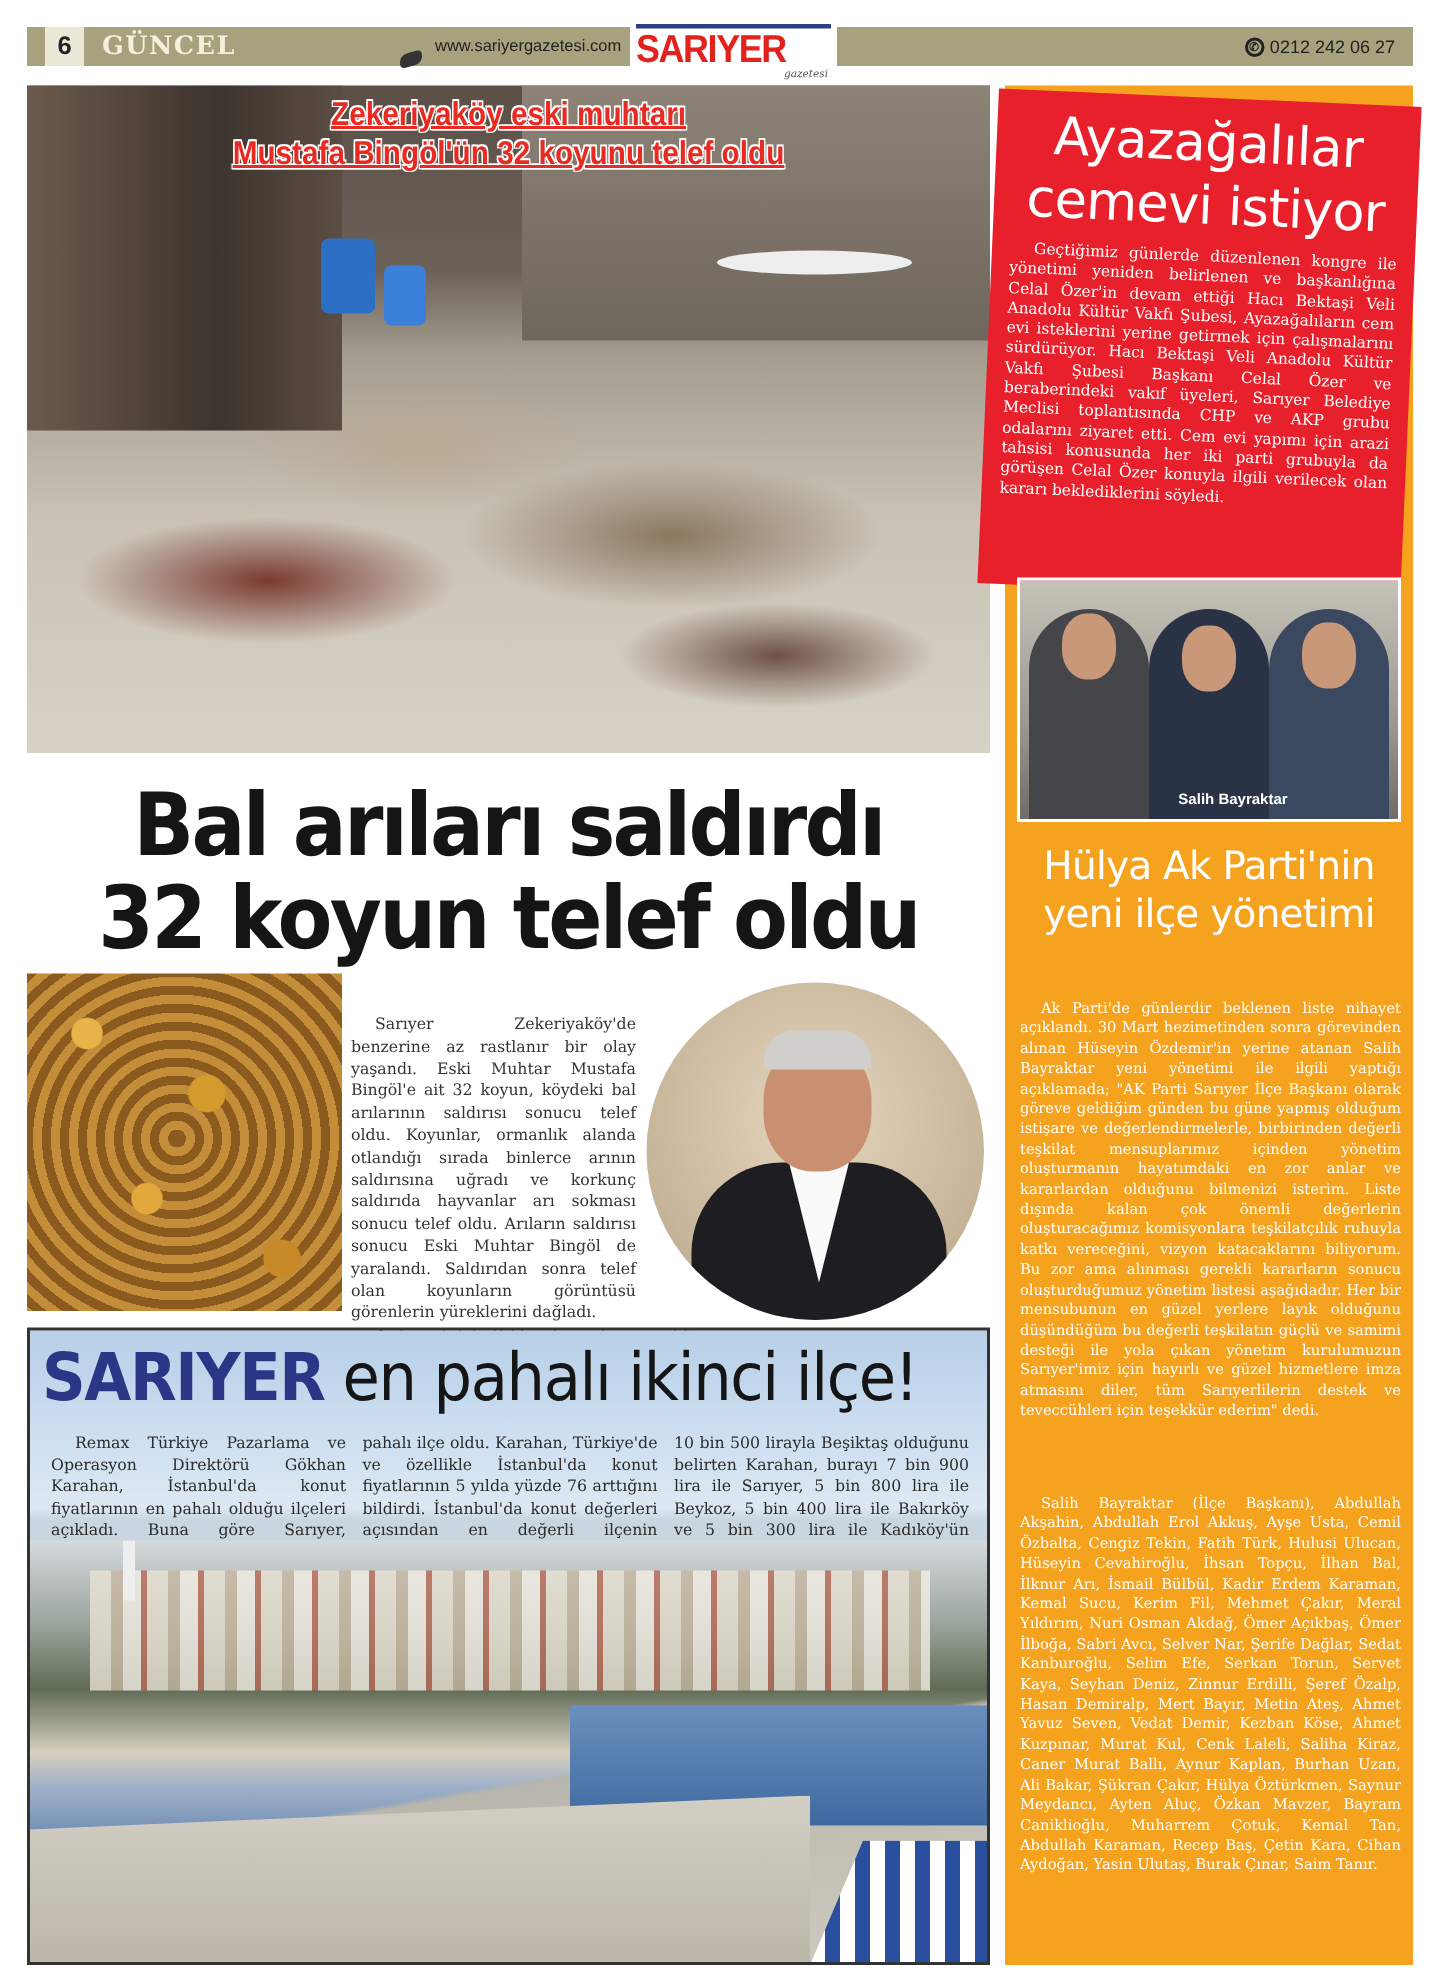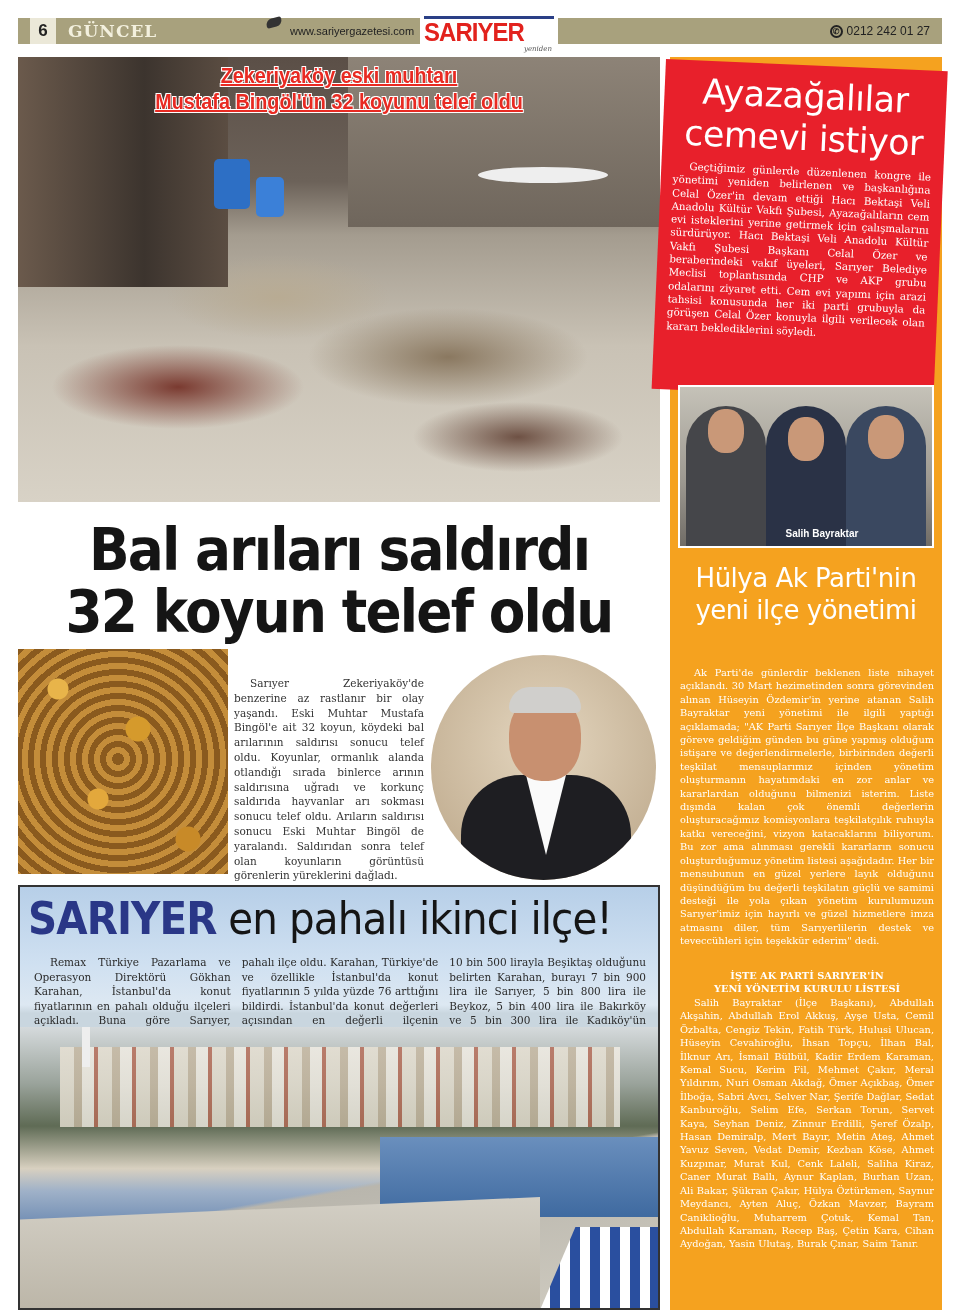--- a/index.html
+++ b/index.html
@@ -3,21 +3,21 @@
 <meta charset="utf-8">
 <style>
   * { box-sizing: border-box; margin: 0; padding: 0; }
   html, body { width: 960px; height: 1316px; background: #ffffff; overflow: hidden; }
   body { position: relative; font-family: "DejaVu Serif", serif; color: #222; }
 
   
   .header { position: absolute; left: 18px; top: 18px; width: 924px; height: 26px; background: #a8a17d; }
   .page-num { position: absolute; left: 12px; top: 0; width: 26px; height: 26px; background: #ebe8d8; color: #222; font: bold 17px/26px "Liberation Sans", sans-serif; text-align: center; }
   .section { position: absolute; left: 50px; top: 0; height: 26px; color: #f3f0de; font: bold 17px/26px "DejaVu Serif", serif; letter-spacing: 1px; }
-  .web { position: absolute; left: 248px; top: 0; height: 26px; font: 11px/26px "Liberation Sans", sans-serif; color: #222; display: flex; align-items: flex-start; gap: 8px; }
+  .web { position: absolute; left: 248px; top: 0; height: 26px; font: 11px/26px "Liberation Sans", sans-serif; color: #222; display: flex; align-items: flex-end; gap: 8px; }
   .web .mouse { width: 16px; height: 9px; background: #333; border-radius: 8px 3px 8px 3px; transform: rotate(-15deg); }
   .logo-box { position: absolute; left: 402px; top: -2px; width: 138px; height: 34px; background: #ffffff; }
   .logo-box .stripe { position: absolute; left: 4px; top: 0; width: 130px; height: 3px; background: #2a3f86; }
   .logo-box .logo { position: absolute; left: 4px; top: 3px; font: bold 26px/26px "Liberation Sans", sans-serif; color: #e2221d; letter-spacing: -1px; transform: scaleX(0.92); transform-origin: left; }
   .logo-box .sub { position: absolute; right: 6px; bottom: -3px; font: italic 7px/8px "DejaVu Serif", serif; color: #555; }
   .phone { position: absolute; right: 12px; top: 0; height: 26px; font: 12px/26px "Liberation Sans", sans-serif; color: #222; display: flex; align-items: center; gap: 4px; }
   .phone .ph-icon { width: 13px; height: 13px; border: 2px solid #222; border-radius: 50%; font-size: 8px; line-height: 9px; text-align: center; font-weight: bold; }
 
   
   .main-photo { position: absolute; left: 18px; top: 57px; width: 642px; height: 445px; overflow: hidden;
@@ -107,25 +107,25 @@
 <div class="header">
   <div class="page-num">6</div>
   <div class="section">GÜNCEL</div>
   <div class="web">
     <span class="mouse"></span>
     <span>www.sariyergazetesi.com</span>
   </div>
   <div class="logo-box">
     <div class="stripe"></div>
     <div class="logo">SARIYER</div>
-    <div class="sub">yeniden</div>
+    <div class="sub">gazetesi</div>
   </div>
   <div class="phone">
     <span class="ph-icon">✆</span>
-    <span>0212 242 01 27</span>
+    <span>0212 242 06 27</span>
   </div>
 </div>
 
 <div class="main-photo">
   <div class="shed"></div>
   <div class="wall"></div>
   <div class="barrel"></div>
   <div class="barrel b2"></div>
   <div class="table"></div>
   <div class="photo-caption">
@@ -192,18 +192,14 @@
     <div class="group-caption">Salih Bayraktar</div>
   </div>
 
   <div class="ak-title">
     <div>Hülya Ak Parti'nin</div>
     <div>yeni ilçe yönetimi</div>
   </div>
   <div class="ak-text">
     <p>Ak Parti'de günlerdir beklenen liste nihayet açıklandı. 30 Mart hezimetinden sonra görevinden alınan Hüseyin Özdemir'in yerine atanan Salih Bayraktar yeni yönetimi ile ilgili yaptığı açıklamada; "AK Parti Sarıyer İlçe Başkanı olarak göreve geldiğim günden bu güne yapmış olduğum istişare ve değerlendirmelerle, birbirinden değerli teşkilat mensuplarımız içinden yönetim oluşturmanın hayatımdaki en zor anlar ve kararlardan olduğunu bilmenizi isterim. Liste dışında kalan çok önemli değerlerin oluşturacağımız komisyonlara teşkilatçılık ruhuyla katkı vereceğini, vizyon katacaklarını biliyorum. Bu zor ama alınması gerekli kararların sonucu oluşturduğumuz yönetim listesi aşağıdadır. Her bir mensubunun en güzel yerlere layık olduğunu düşündüğüm bu değerli teşkilatın güçlü ve samimi desteği ile yola çıkan yönetim kurulumuzun Sarıyer'imiz için hayırlı ve güzel hizmetlere imza atmasını diler, tüm Sarıyerlilerin destek ve teveccühleri için teşekkür ederim" dedi.</p>
   </div>
-  <div class="list-head">
-    <div>İŞTE AK PARTİ SARIYER'İN</div>
-    <div>YENİ YÖNETİM KURULU LİSTESİ</div>
-  </div>
   <div class="list-text">Salih Bayraktar (İlçe Başkanı), Abdullah Akşahin, Abdullah Erol Akkuş, Ayşe Usta, Cemil Özbalta, Cengiz Tekin, Fatih Türk, Hulusi Ulucan, Hüseyin Cevahiroğlu, İhsan Topçu, İlhan Bal, İlknur Arı, İsmail Bülbül, Kadir Erdem Karaman, Kemal Sucu, Kerim Fil, Mehmet Çakır, Meral Yıldırım, Nuri Osman Akdağ, Ömer Açıkbaş, Ömer İlboğa, Sabri Avcı, Selver Nar, Şerife Dağlar, Sedat Kanburoğlu, Selim Efe, Serkan Torun, Servet Kaya, Seyhan Deniz, Zinnur Erdilli, Şeref Özalp, Hasan Demiralp, Mert Bayır, Metin Ateş, Ahmet Yavuz Seven, Vedat Demir, Kezban Köse, Ahmet Kuzpınar, Murat Kul, Cenk Laleli, Saliha Kiraz, Caner Murat Ballı, Aynur Kaplan, Burhan Uzan, Ali Bakar, Şükran Çakır, Hülya Öztürkmen, Saynur Meydancı, Ayten Aluç, Özkan Mavzer, Bayram Caniklioğlu, Muharrem Çotuk, Kemal Tan, Abdullah Karaman, Recep Baş, Çetin Kara, Cihan Aydoğan, Yasin Ulutaş, Burak Çınar, Saim Tanır.</div>
 </div>
 
 </body></html>

